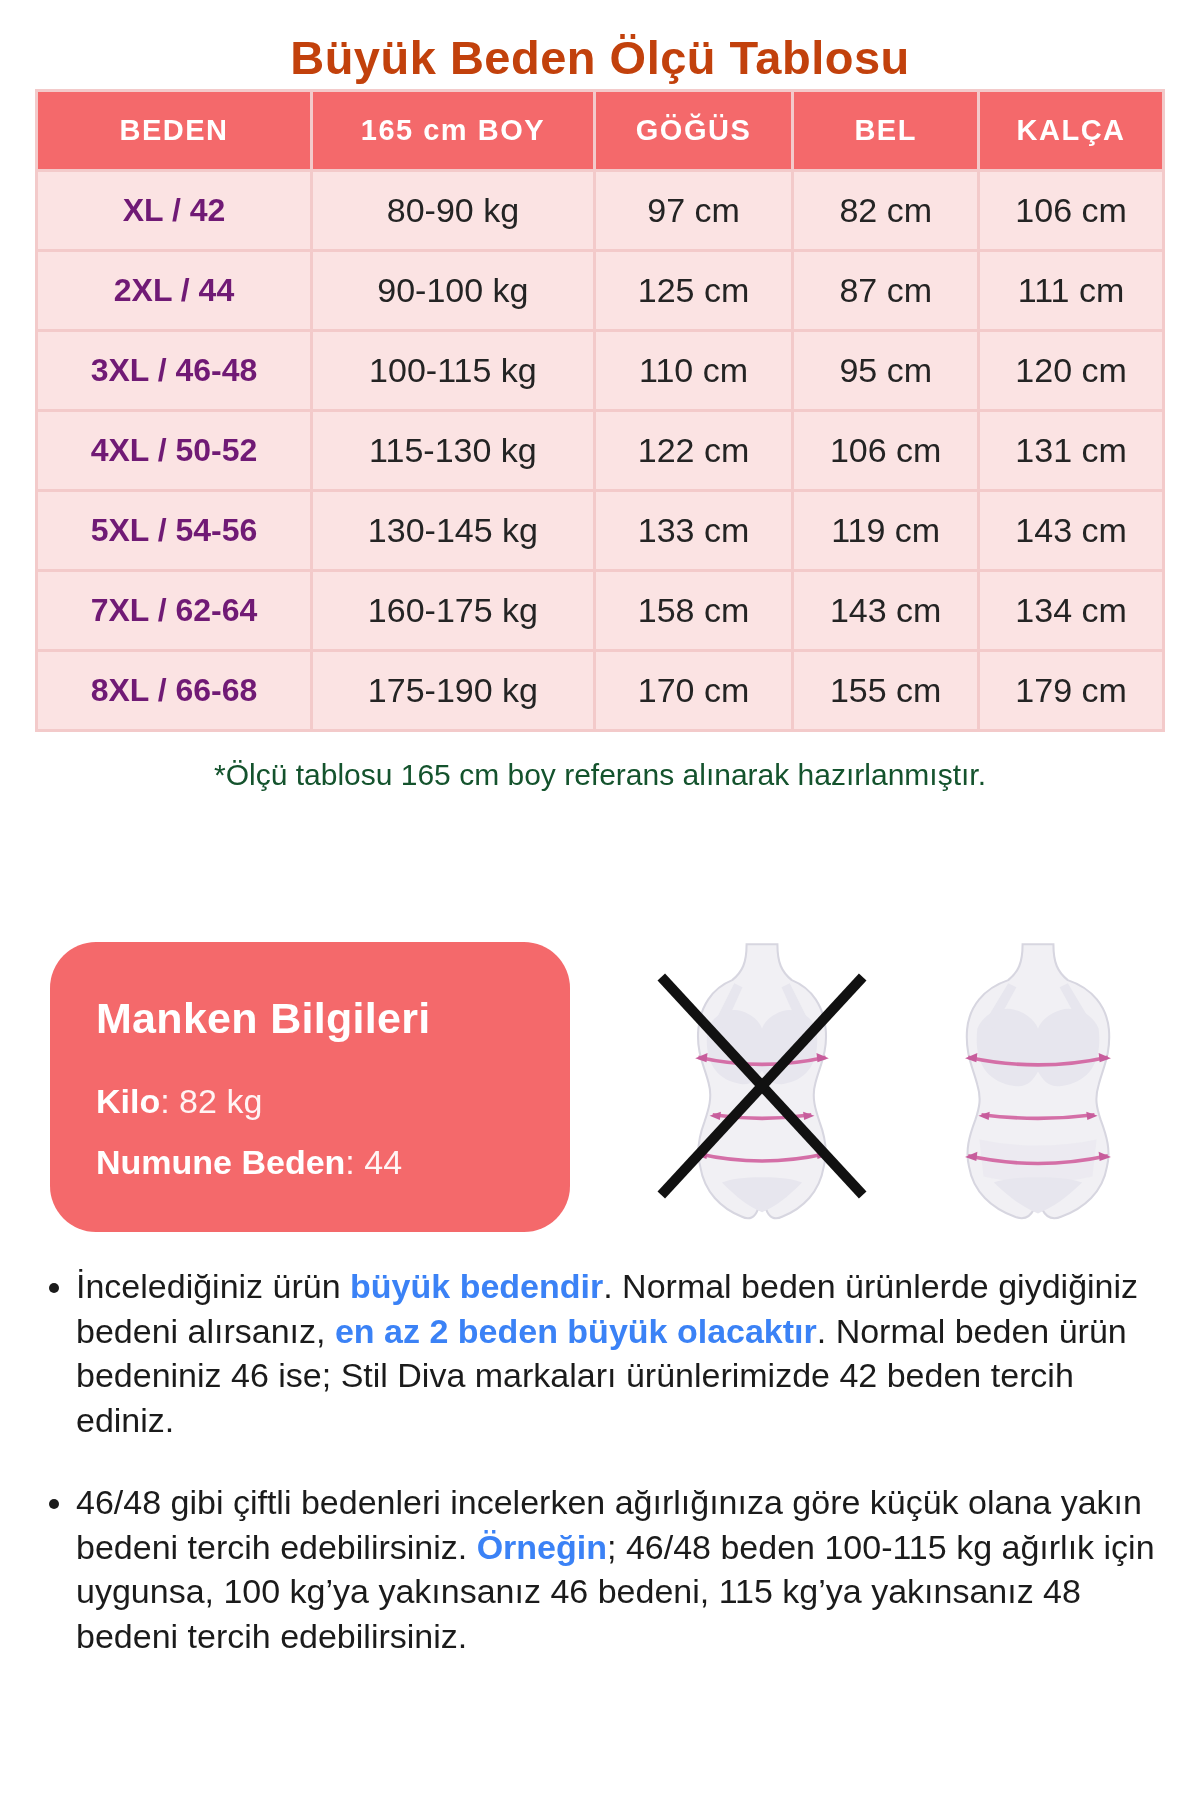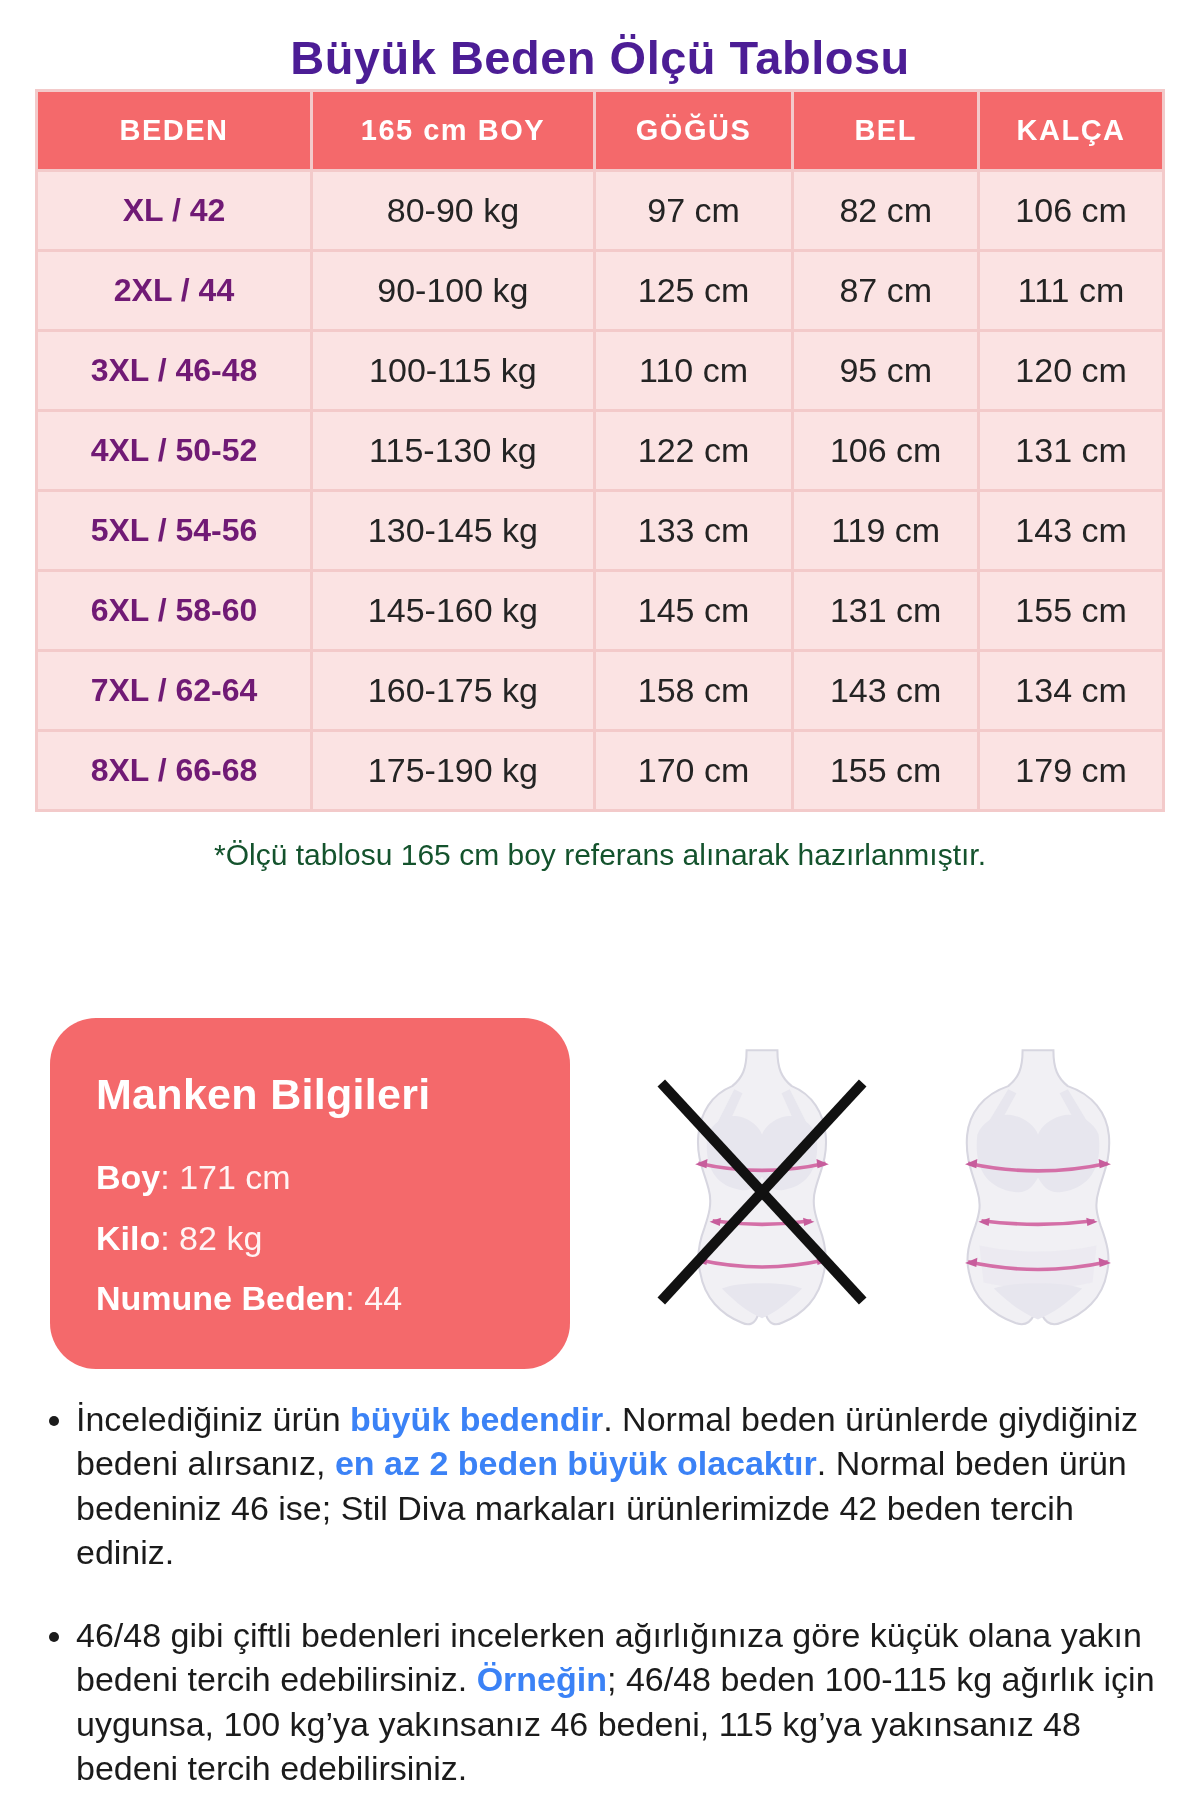--- a/index.html
+++ b/index.html
@@ -5,21 +5,21 @@
   * { box-sizing: border-box; }
   html,body { margin:0; padding:0; background:#ffffff; }
   .page {
     position:relative; width:1200px; height:1800px; margin:0 auto;
     background:#ffffff; overflow:hidden;
     font-family:"Liberation Sans", sans-serif;
     -webkit-font-smoothing:antialiased;
   }
   .title {
     margin:0; padding-top:30px; text-align:center;
-    font-size:47px; font-weight:800; color:#4c1d95; letter-spacing:.5px;
+    font-size:47px; font-weight:800; color:#c2410c; letter-spacing:.5px;
   }
   .table-wrap { width:1130px; margin:4px auto 0; }
   table.size-chart { width:100%; border-collapse:collapse; table-layout:fixed; }
   table.size-chart th {
     background:#f4696b; color:#ffffff; font-size:29px; font-weight:700;
     height:80px; border:3px solid #f3caca; letter-spacing:1.5px; text-align:center;
   }
   table.size-chart td {
     background:#fbe3e3; color:#242424; font-size:34px; font-weight:400;
     height:80px; border:3px solid #f3caca; text-align:center;
@@ -101,27 +101,20 @@
           <td>131 cm</td>
         </tr>
         <tr>
           <td class="size-col">5XL / 54-56</td>
           <td>130-145 kg</td>
           <td>133 cm</td>
           <td>119 cm</td>
           <td>143 cm</td>
         </tr>
         <tr>
-          <td class="size-col">6XL / 58-60</td>
-          <td>145-160 kg</td>
-          <td>145 cm</td>
-          <td>131 cm</td>
-          <td>155 cm</td>
-        </tr>
-        <tr>
           <td class="size-col">7XL / 62-64</td>
           <td>160-175 kg</td>
           <td>158 cm</td>
           <td>143 cm</td>
           <td>134 cm</td>
         </tr>
         <tr>
           <td class="size-col">8XL / 66-68</td>
           <td>175-190 kg</td>
           <td>170 cm</td>
@@ -131,21 +124,20 @@
       </tbody>
     </table>
   </div>
 
   <p class="footnote">*Ölçü tablosu 165 cm boy referans alınarak hazırlanmıştır.</p>
 
   <div class="info-row">
 
     <div class="model-box">
       <h2 class="model-title">Manken Bilgileri</h2>
-      <div class="mi-line"><b>Boy</b><span>: 171 cm</span></div>
       <div class="mi-line"><b>Kilo</b><span>: 82 kg</span></div>
       <div class="mi-line"><b>Numune Beden</b><span>: 44</span></div>
     </div>
 
     <div class="figures">
 
       <svg class="figure" viewBox="0 0 230 290" aria-hidden="true">
         <g fill="#f1f0f4" stroke="#d7d6e0" stroke-width="2">
           <path d="M100,6 C100,24 96,33 86,41 C66,49 55,67 53,89 C51,111 59,125 63,141 C67,155 63,167 59,179 C53,195 51,209 55,223 C59,247 75,263 95,271 C103,275 108,272 111,264 C113,260 117,260 119,264 C122,272 127,275 135,271 C155,263 171,247 175,223 C179,209 177,195 171,179 C167,167 163,155 167,141 C171,125 179,111 177,89 C175,67 164,49 144,41 C134,33 130,24 130,6 Z"></path>
         </g>

